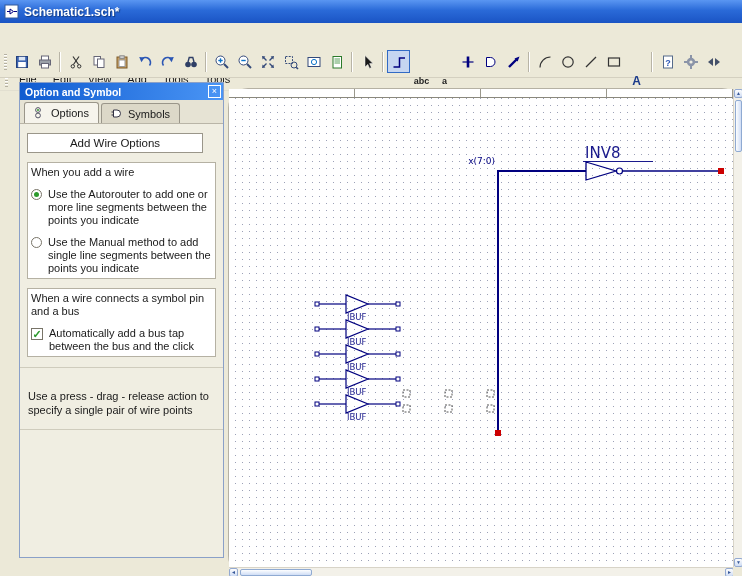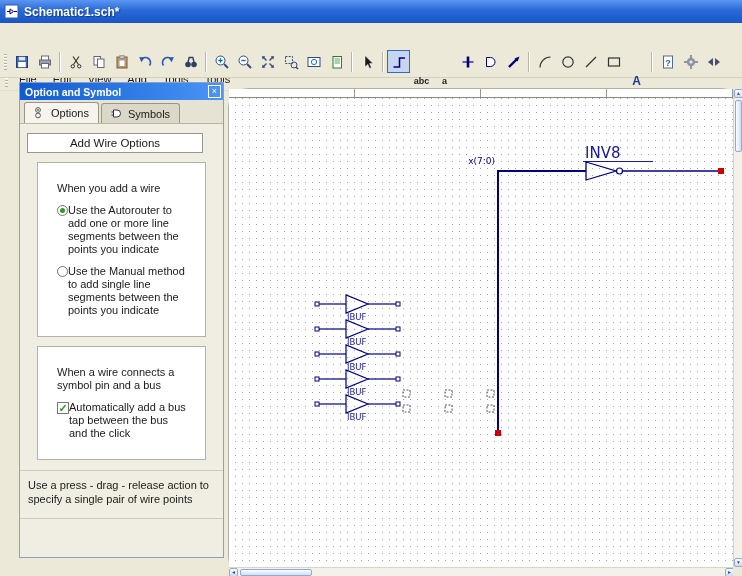--- a/index.html
+++ b/index.html
@@ -42,30 +42,30 @@
     display:flex; align-items:center; justify-content:center; line-height:1; }
   .ptabs { height:24px; background:#e6e3d4; display:flex; align-items:flex-end; gap:2px;
     padding:3px 4px 0 4px; border-bottom:1px solid #b9b5a7; }
   .tab { display:flex; align-items:center; gap:4px; padding:3px 9px;
     border:1px solid #9a968a; border-bottom:none; border-radius:3px 3px 0 0;
     background:#dcd8c8; }
   .tab.active { background:#f6f4ec; padding-bottom:4px; }
   .pcontent { padding-top:6px; }
   .header-box { margin:3px 20px 9px 7px; border:1px solid #9a968a; background:#fff;
     text-align:center; padding:3px 2px; font-size:11.5px; }
-  .gbox { margin:9px 17px; border:1px solid #b5b1a3; background:#fff; padding:19px; line-height:13px; }
-  .opt-row { display:flex; margin-top:9px; align-items:flex-start; }
+  .gbox { margin:9px 7px; border:1px solid #b5b1a3; background:#fff; padding:3px; line-height:13px; }
+  .opt-row { display:flex; gap:6px; margin-top:9px; align-items:flex-start; }
   .radio { width:11px; height:11px; border:1px solid #787468; border-radius:50%;
     background:#fff; flex:none; margin-top:1px; position:relative; }
   .radio.sel::after { content:""; position:absolute; left:2px; top:2px; width:5px; height:5px;
     border-radius:50%; background:#2d9a2d; }
   .checkbox { width:12px; height:12px; border:1px solid #787468; background:#fff; flex:none;
     margin-top:1px; display:flex; align-items:center; justify-content:center; }
   .checkbox span { color:#2d9a2d; font-size:11px; font-weight:bold; line-height:1; }
-  .hint { margin-top:10px; border-top:1px solid #cfccbd; padding:8px 8px 2px 8px; line-height:13.5px; }
+  .hint { margin-top:10px; border-top:1px solid #cfccbd; padding:22px 8px 2px 8px; line-height:13.5px; }
   .hint-end { margin-top:10px; border-top:1px solid #cfccbd; height:4px; }
 
   
   .canvas-frame { position:absolute; left:228px; top:88px; width:514px; height:488px;
     background:#fff; border-left:1px solid #b5b1a3; border-top:1px solid #b5b1a3;border-radius:20px; }
   .ruler { position:absolute; left:0; top:0; width:505px; height:9px; background:#fff;
     border-bottom:1px solid #8a887c;
     background-image:repeating-linear-gradient(90deg, transparent 0 125px, #9a988c 125px 126px); }
   .sheet { position:absolute; left:0; top:9px; width:505px; height:469px; background:#fff;
     background-image:radial-gradient(circle, rgba(75,85,125,0.55) 0.8px, rgba(0,0,0,0) 0.9px);

